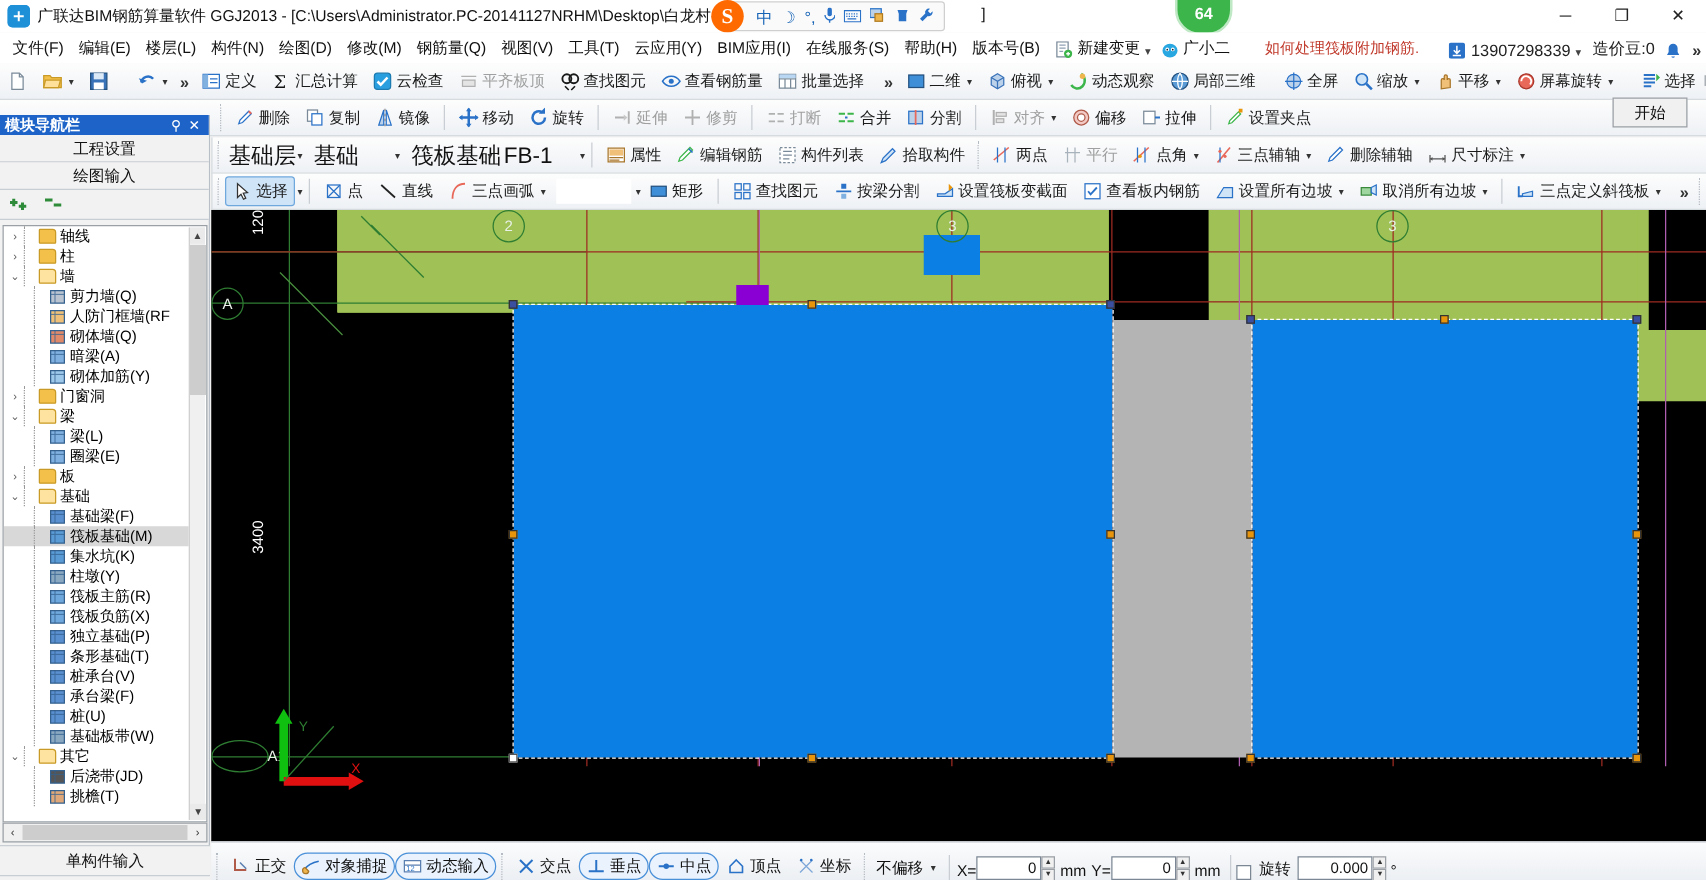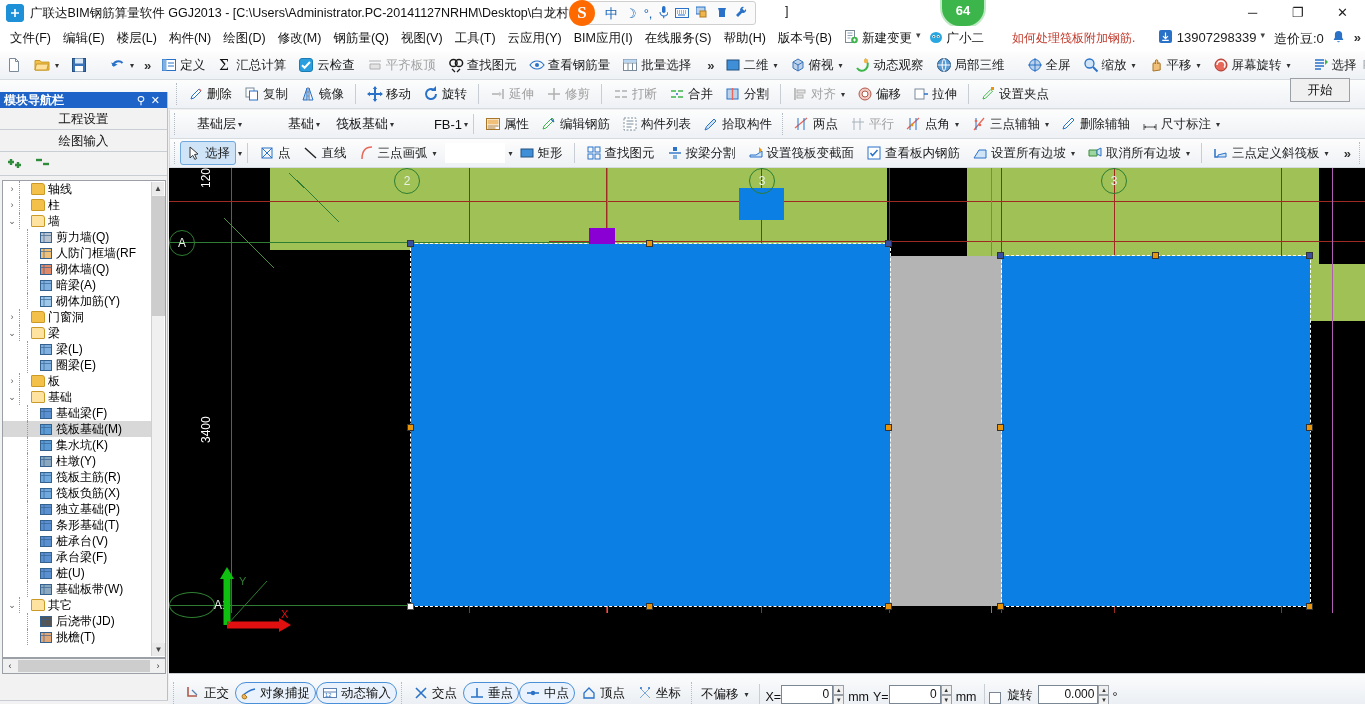--- a/index.html
+++ b/index.html
@@ -49,21 +49,21 @@
     font-size: 13px; color: #222;
   }
 
   
   .menubar {
     position: absolute; left: 0; top: 26px; width: 1365px; height: 25px;
     background: #ffffff; display: flex; align-items: center;
     font-size: 12.5px; color: #111;
   }
   .menu-item { padding: 2px 6px; white-space: nowrap; }
-  .mb-extra { display: flex; align-items: flex-start; gap: 4px; white-space: nowrap; }
+  .mb-extra { display: flex; align-items: flex-end; gap: 4px; white-space: nowrap; }
   .mb-ic { width: 14px; height: 14px; display: inline-block; }
   .mb-link { color: #c0392b; font-size: 12px; }
   .mb-phone { color: #222; font-size: 13px; }
   .chev { font-size: 9px; color: #444; }
 
   
   .toolrow {
     position: absolute; left: 0; width: 1365px; height: 29px;
     background: linear-gradient(#fdfdfd,#eef1f5);
     border-bottom: 1px solid #d6dbe0;
@@ -201,21 +201,21 @@
   }
   .cbox { width: 12px; height: 12px; border: 1px solid #7b8794; background: #fff; }
 
   
   .tip {
     position: absolute; background: #f0f0f0; border: 1px solid #9aa0a6;
     font-size: 12.5px; color: #111; text-align: center;
   }
   .flatcombo {
     height: 21px; display: inline-flex; align-items: center;
-    font-size: 13px; color: #111; padding-left: 3px; justify-content: flex-end;
+    font-size: 18px; color: #111; padding-left: 3px;
   }
 </style>
 </head>
 <body>
 
 <div id="app">
 
   <div class="titlebar">
     <div class="tb-logo">
       <svg width="18" height="18" viewBox="0 0 18 18">
@@ -1071,20 +1071,21 @@
         <div class="arrow" style="position:absolute;bottom:0;left:0;width:13px">▼</div>
       </div>
     </div>
 
     <div class="sb-hscroll">
       <div class="ha">‹</div>
       <div class="hthumb"></div>
       <div class="ha">›</div>
     </div>
 
+    <div class="sb-bottom-btn" style="top:584px">单构件输入</div>
     <div class="sb-bottom-btn" style="top:608px">报表预览</div>
   </div>
 
   <div class="canvas">
 
     <div class="cv greenband" style="left:101px; top:0px;  width:347px; height:82px;"></div>
     <div class="cv greenband" style="left:101px; top:0px;  width:699px; height:73px;"></div>
     <div class="cv greenband" style="left:830px; top:0px;  width:366px; height:96px;"></div>
     <div class="cv greenband" style="left:101px; top:0px;  width:600px; height:82px;"></div>
 

